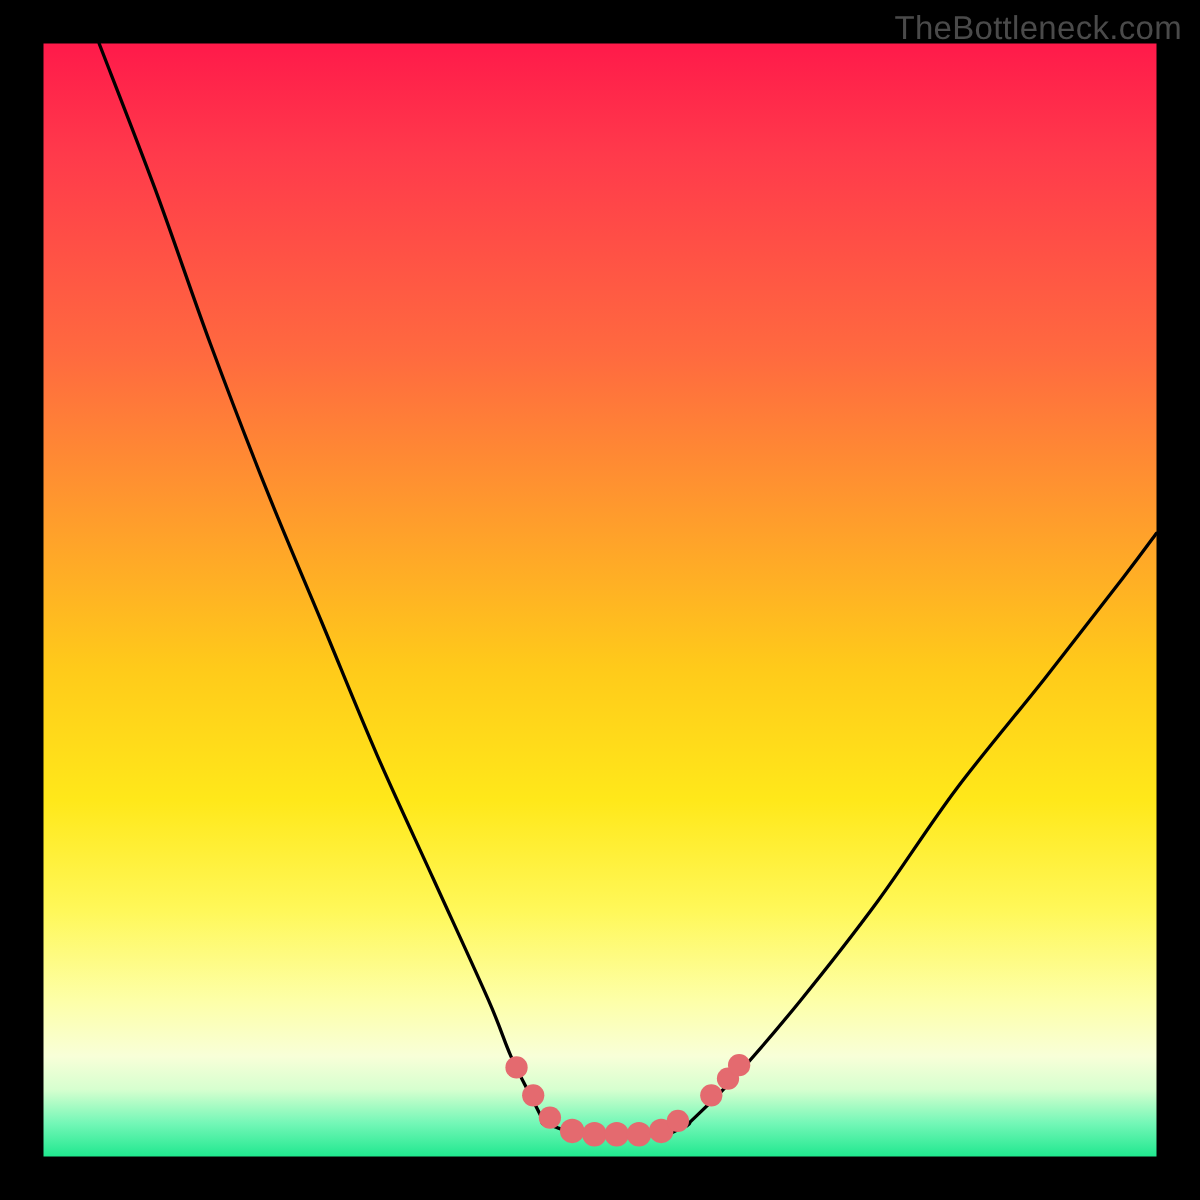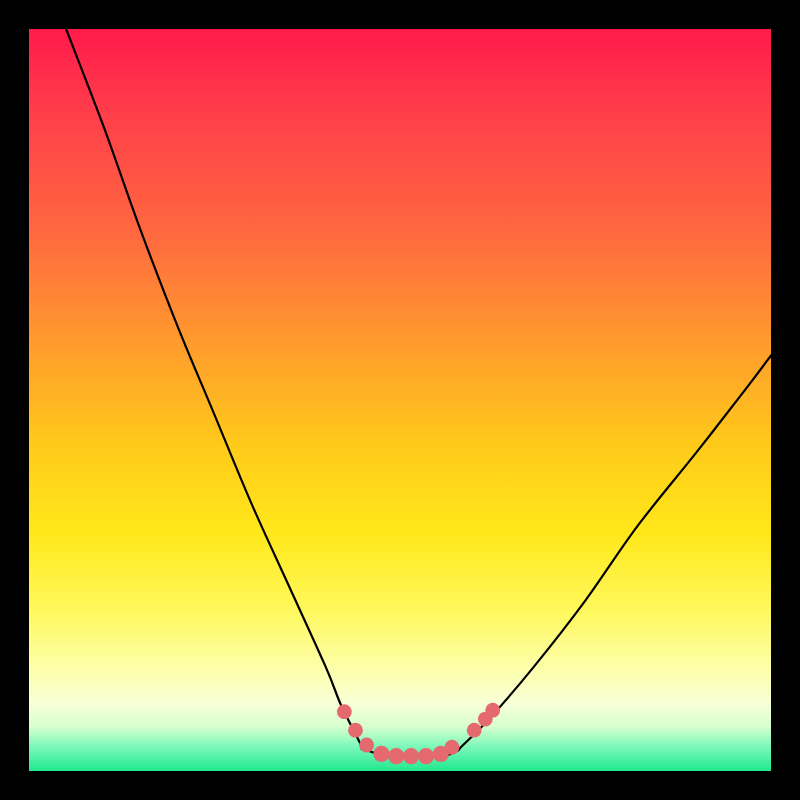--- a/index.html
+++ b/index.html
@@ -84,13 +84,14 @@
           <circle cx="51.50" cy="98.00" r="1.10" class="marker"></circle>
           <circle cx="53.50" cy="98.00" r="1.10" class="marker"></circle>
           <circle cx="55.50" cy="97.70" r="1.10" class="marker"></circle>
           <circle cx="57.00" cy="96.80" r="1.00" class="marker"></circle>
           <circle cx="60.00" cy="94.50" r="1.00" class="marker"></circle>
           <circle cx="61.50" cy="93.00" r="1.00" class="marker"></circle>
           <circle cx="62.50" cy="91.80" r="1.00" class="marker"></circle>
         </g>
     </svg>
   </div>
+  <div class="watermark">TheBottleneck.com</div>
 </div>
 
 </body></html>

